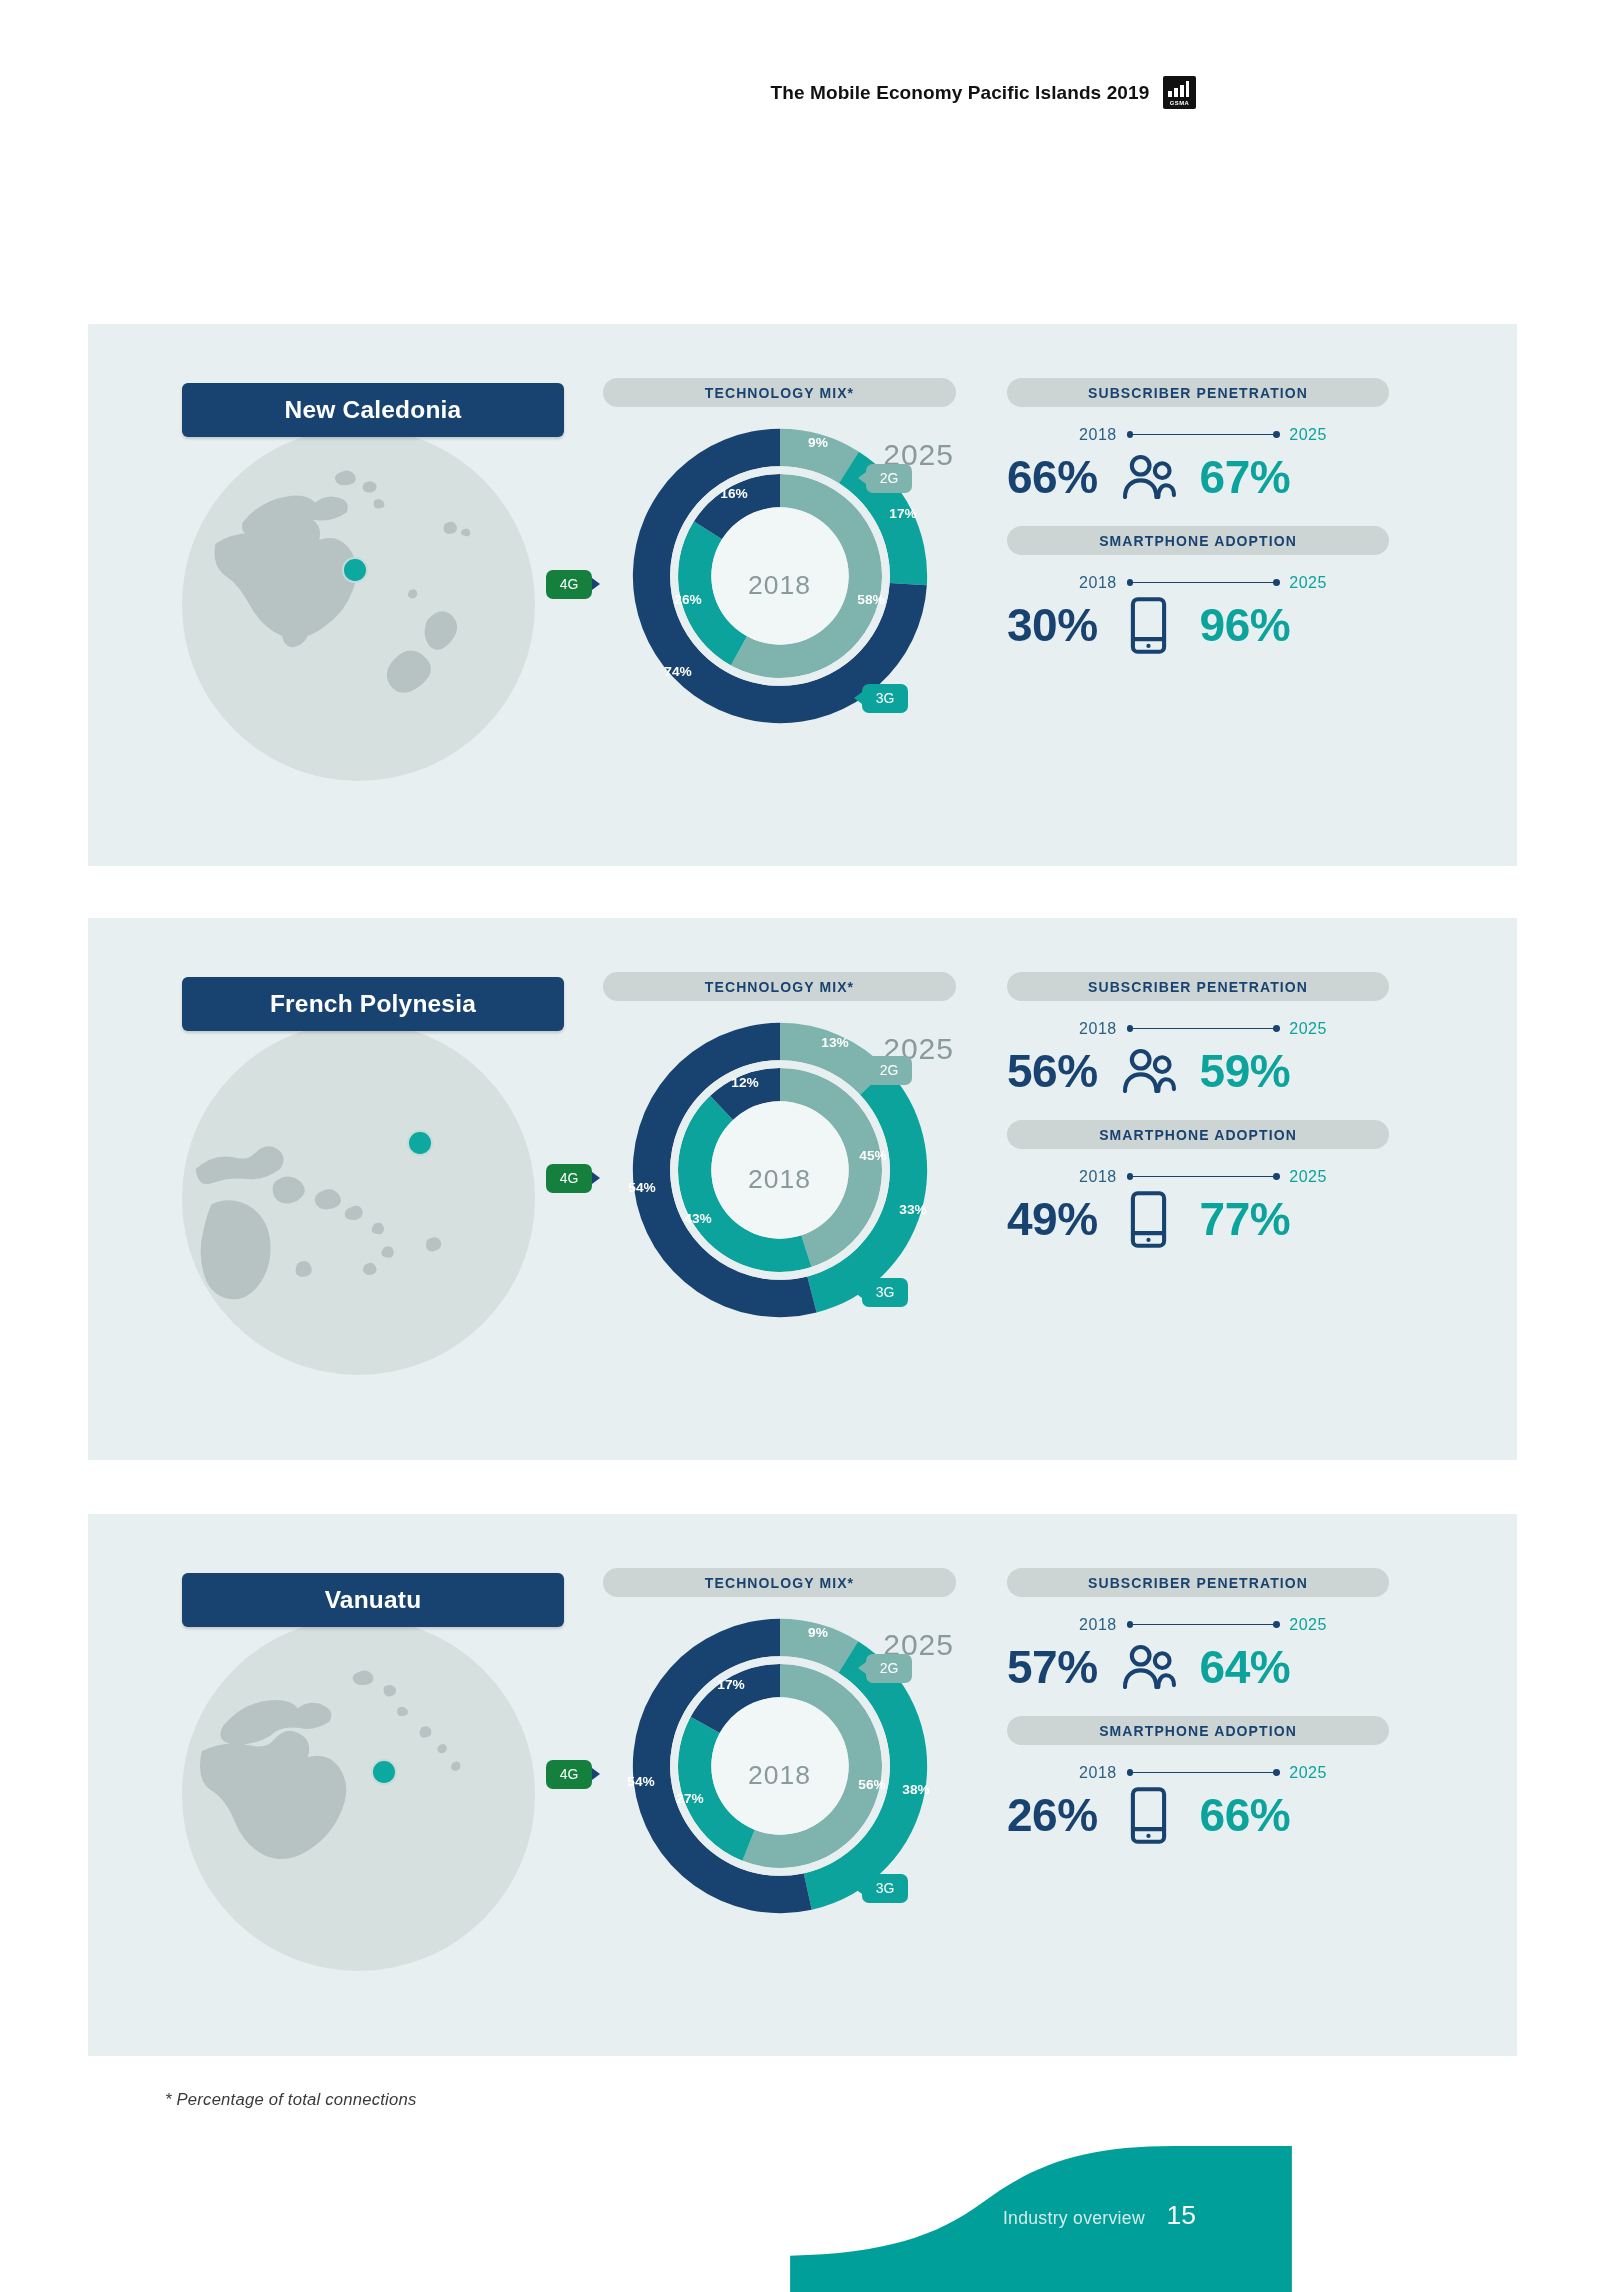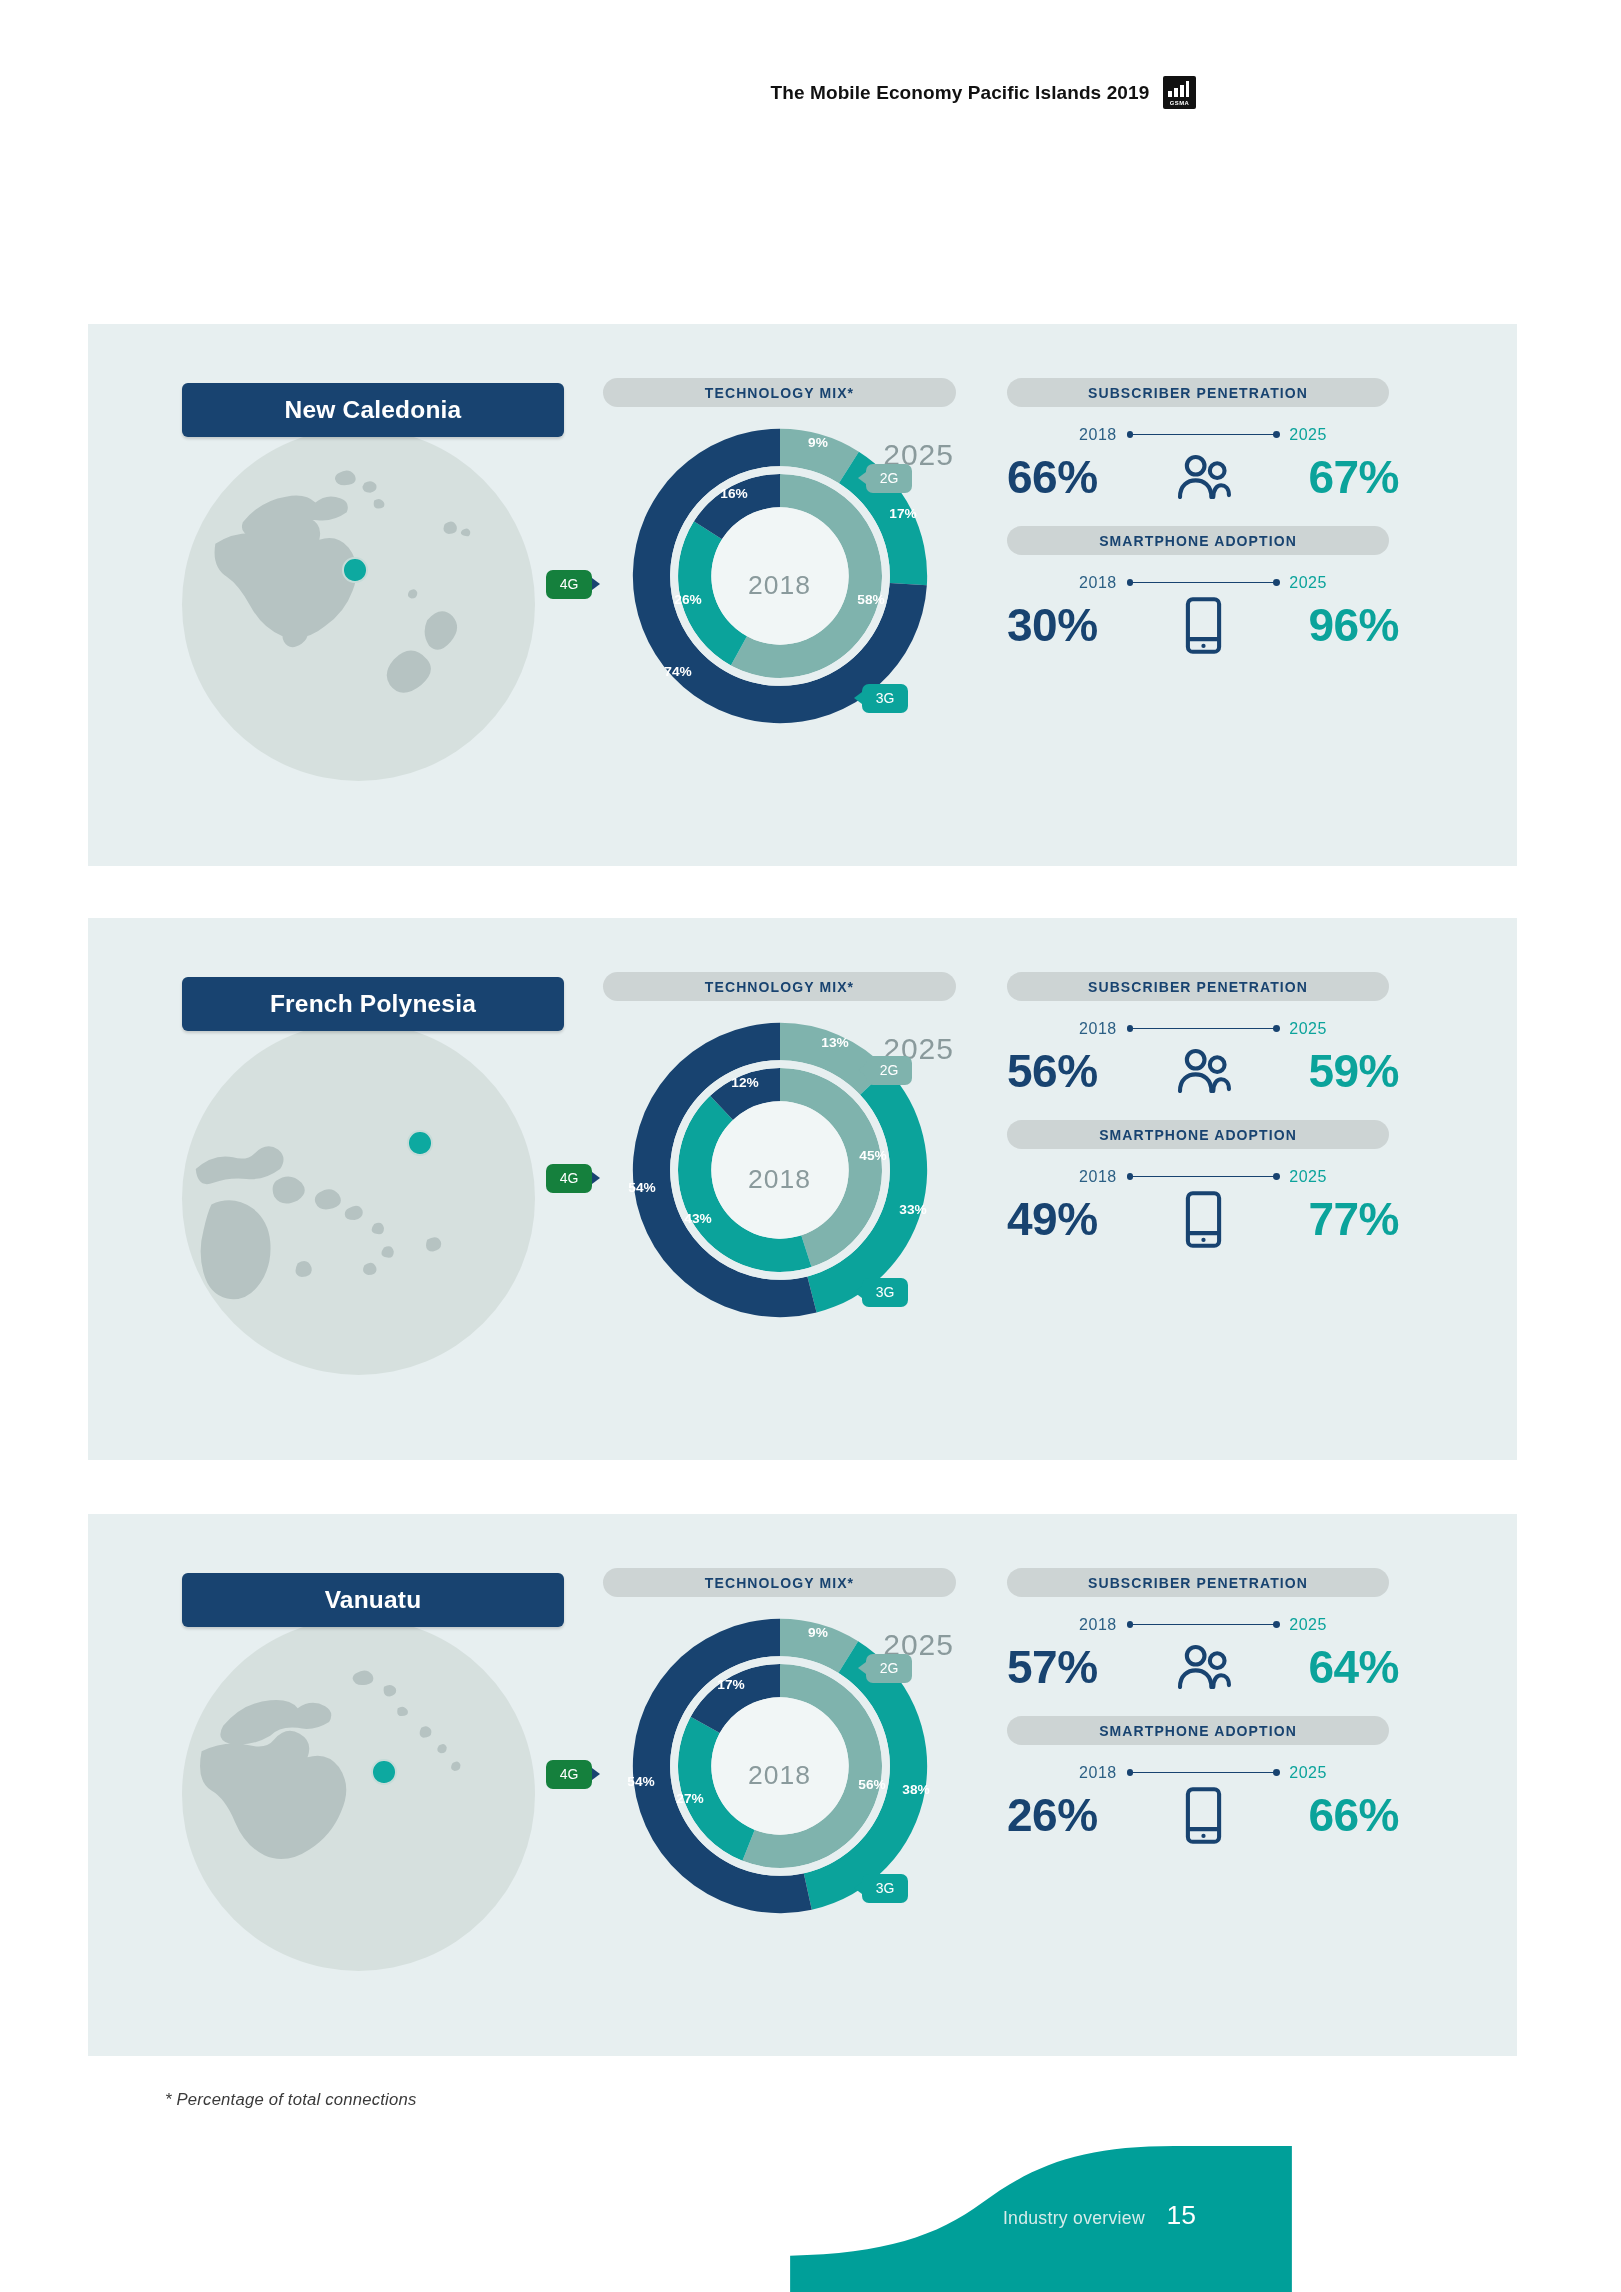--- a/index.html
+++ b/index.html
@@ -115,21 +115,21 @@
     margin-top: 18.6px;
   }
   .axis-row .yl { font-size: 16px; color:#2b5f84; font-weight:300; letter-spacing:0.5px; }
   .axis-row .yr { font-size: 16px; color:#0ba39b; font-weight:300; letter-spacing:0.5px; }
   .axis-line { position:relative; width: 153px; height: 7.8px; }
   .axis-line .ln { position:absolute; left:3.9px; right:3.9px; top:2.9px; height:1.6px; background:#184370; }
   .axis-line .dot { position:absolute; top:0; width:6.9px; height:6.9px; border-radius:50%; background:#184370; }
   .axis-line .dot.l { left:0; } .axis-line .dot.r { right:0; }
 
   .vals-row {
-    display:flex; align-items:center; justify-content:space-between; gap: 23.5px;
+    display:flex; align-items:center; justify-content:flex-start; gap: 23.5px;
     margin-top: 5.9px;
   }
   .big { font-size: 46px; font-weight: bold; letter-spacing:-0.5px; line-height:1; }
   .big.now { color:#184370; }
   .big.future { color:#0ba39b; }
   .stat-icon { width: 55px; height: 55px; display:flex; align-items:center; justify-content:center; }
 
   
   .footnote {
     position:absolute; left: 165px; top: 2090px;

